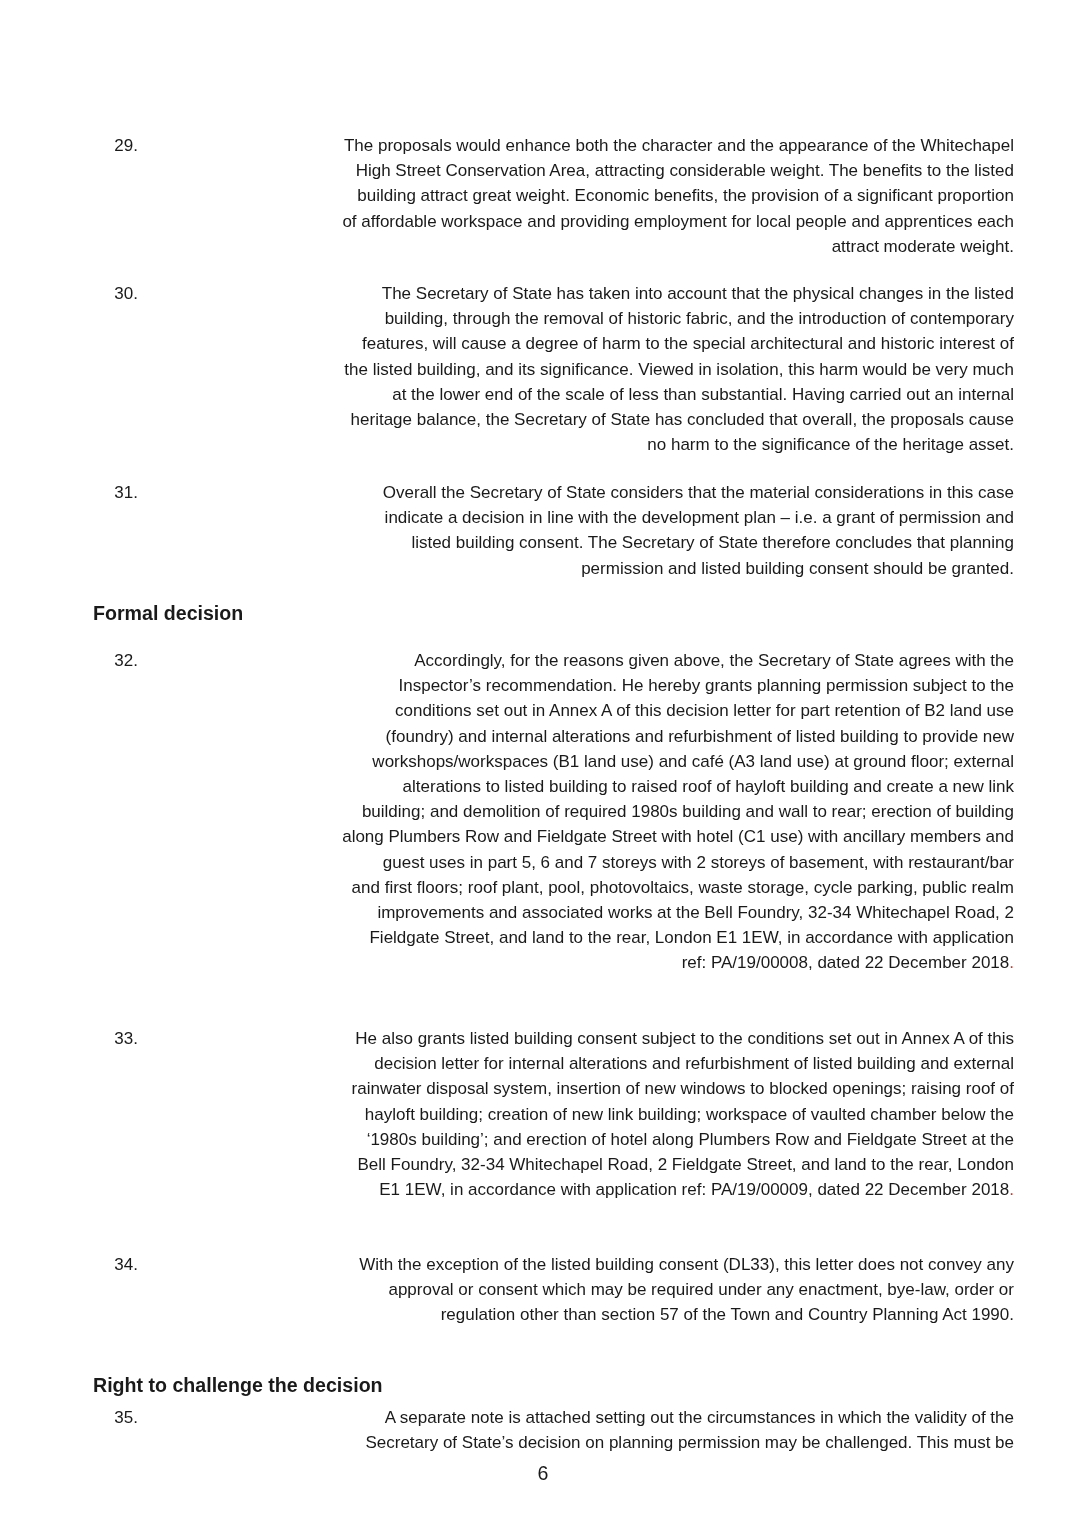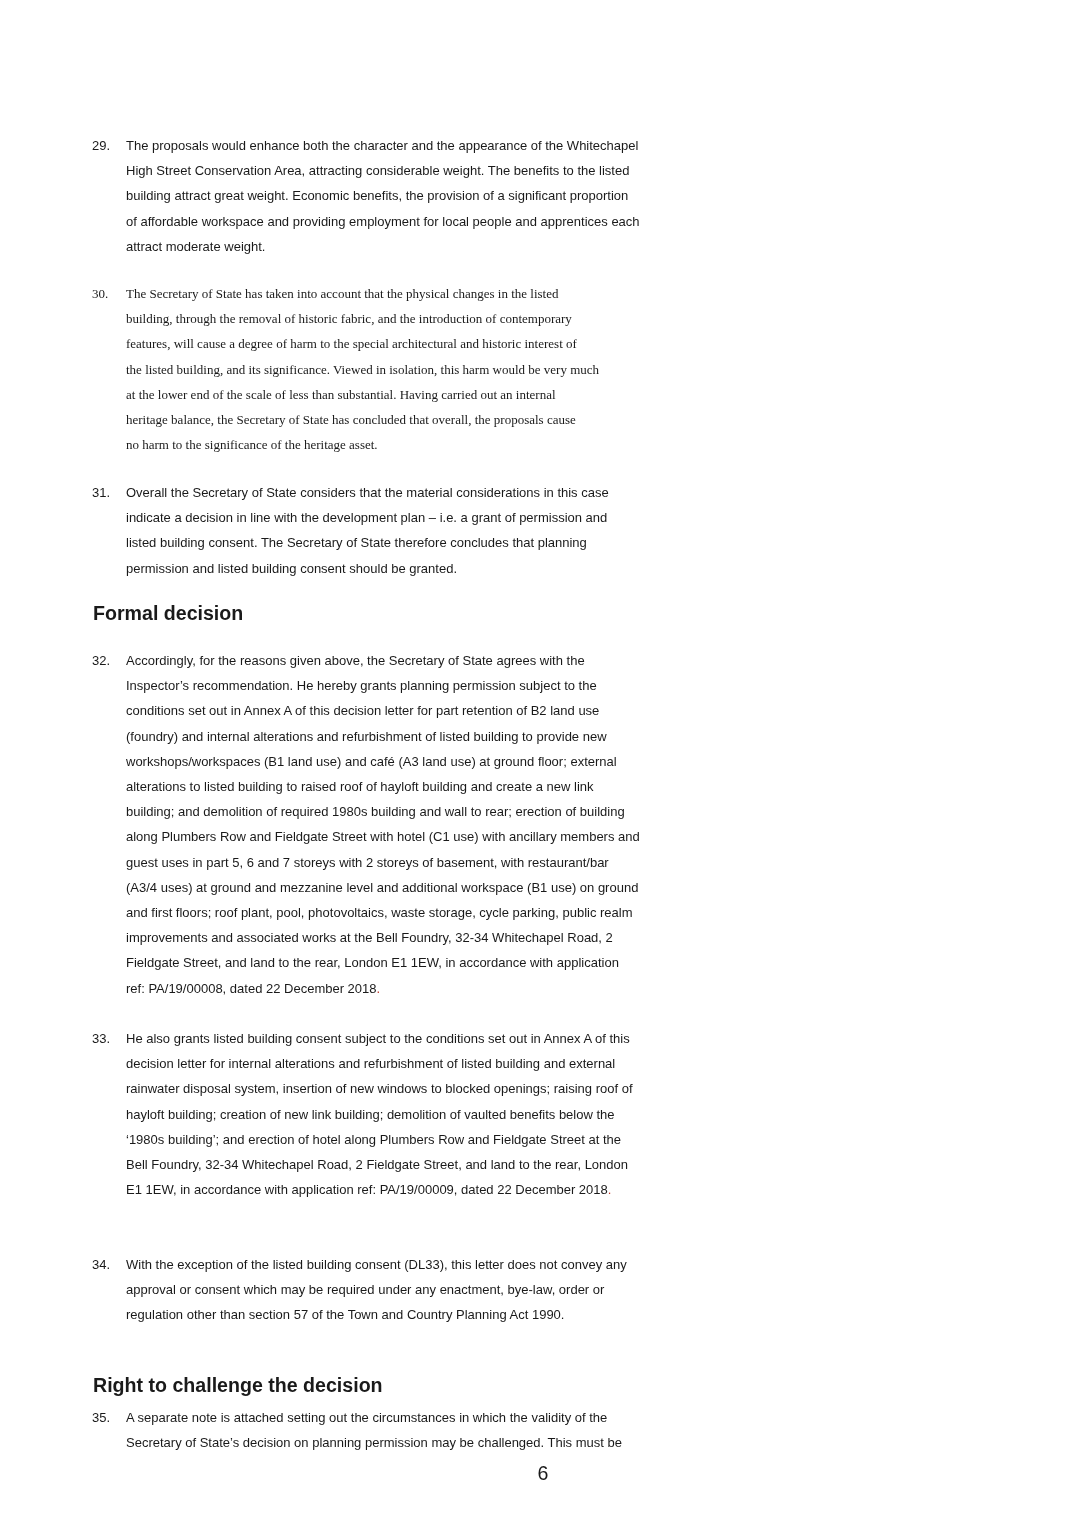--- a/index.html
+++ b/index.html
@@ -1,40 +1,40 @@
 <!DOCTYPE html>
 <html><head>
   <meta charset="utf-8">
   <style>
     html, body { margin: 0; padding: 0; background: #ffffff; }
     body { width: 1086px; height: 1536px; position: relative; overflow: hidden;
       font-family: "Liberation Sans", sans-serif; color: #1a1a1a; }
     .page { position: absolute; left: 0; top: 0; width: 1086px; height: 1536px; }
-    .para { position: absolute; left: 92px; width: 910px; font-size: 13px; line-height: 25.2px; }
+    .para { position: absolute; left: 104px; width: 910px; font-size: 17px; line-height: 25.2px; text-align: right; }
     .para .num { position: absolute; left: 0; top: 0; width: 34px; }
     .para .line { display: block; margin-left: 34px; white-space: nowrap; }
     .heading { position: absolute; left: 93px; font-size: 19.6px; font-weight: bold; line-height: 25px; }
     .red { color: #c0392b; }
     .pagenum { position: absolute; left: 0; width: 1086px; text-align: center; top: 1462px; font-size: 19.6px; }
   </style>
 </head>
 <body>
 
 <div class="page">
 
   <div class="para" style="top:133px;">
     <span class="num">29.</span>
     <span class="line">The proposals would enhance both the character and the appearance of the Whitechapel</span>
     <span class="line">High Street Conservation Area, attracting considerable weight.  The benefits to the listed</span>
     <span class="line">building attract great weight.  Economic benefits, the provision of a significant proportion</span>
     <span class="line">of affordable workspace and providing employment for local people and apprentices each</span>
     <span class="line">attract moderate weight.</span>
   </div>
 
-  <div class="para" style="top:281px;font-family:Liberation Serif, serif;">
+  <div class="para" style="top:281px;">
     <span class="num">30.</span>
     <span class="line">The Secretary of State has taken into account that the physical changes in the listed</span>
     <span class="line">building, through the removal of historic fabric, and the introduction of contemporary</span>
     <span class="line">features, will cause a degree of harm to the special architectural and historic interest of</span>
     <span class="line">the listed building, and its significance. Viewed in isolation, this harm would be very much</span>
     <span class="line">at the lower end of the scale of less than substantial. Having carried out an internal</span>
     <span class="line">heritage balance, the Secretary of State has concluded that overall, the proposals cause</span>
     <span class="line">no harm to the significance of the heritage asset.</span>
   </div>
 
@@ -52,33 +52,32 @@
     <span class="num">32.</span>
     <span class="line">Accordingly, for the reasons given above, the Secretary of State agrees with the</span>
     <span class="line">Inspector’s recommendation. He hereby grants planning permission subject to the</span>
     <span class="line">conditions set out in Annex A of this decision letter for part retention of B2 land use</span>
     <span class="line">(foundry) and internal alterations and refurbishment of listed building to provide new</span>
     <span class="line">workshops/workspaces (B1 land use) and café (A3 land use) at ground floor; external</span>
     <span class="line">alterations to listed building to raised roof of hayloft building and create a new link</span>
     <span class="line">building; and demolition of required 1980s building and wall to rear; erection of building</span>
     <span class="line">along Plumbers Row and Fieldgate Street with hotel (C1 use) with ancillary members and</span>
     <span class="line">guest uses in part 5, 6 and 7 storeys with 2 storeys of basement, with restaurant/bar</span>
-    <span class="line">(A3/4 uses) at ground and mezzanine level and additional workspace (B1 use) on ground</span>
     <span class="line">and first floors; roof plant, pool, photovoltaics, waste storage, cycle parking, public realm</span>
     <span class="line">improvements and associated works at the Bell Foundry, 32-34 Whitechapel Road, 2</span>
     <span class="line">Fieldgate Street, and land to the rear, London E1 1EW, in accordance with application</span>
     <span class="line"><span>ref: PA/19/00008, dated 22 December 2018</span><span class="red">.</span></span>
   </div>
 
   <div class="para" style="top:1026px;">
     <span class="num">33.</span>
     <span class="line">He also grants listed building consent subject to the conditions set out in Annex A of this</span>
     <span class="line">decision letter for internal alterations and refurbishment of listed building and external</span>
     <span class="line">rainwater disposal system, insertion of new windows to blocked openings; raising roof of</span>
-    <span class="line">hayloft building; creation of new link building; demolition of vaulted benefits below the</span>
+    <span class="line">hayloft building; creation of new link building; workspace of vaulted chamber below the</span>
     <span class="line">‘1980s building’; and erection of hotel along Plumbers Row and Fieldgate Street at the</span>
     <span class="line">Bell Foundry, 32-34 Whitechapel Road, 2 Fieldgate Street, and land to the rear, London</span>
     <span class="line"><span>E1 1EW, in accordance with application ref: PA/19/00009, dated 22 December 2018</span><span class="red">.</span></span>
   </div>
 
   <div class="para" style="top:1252px;">
     <span class="num">34.</span>
     <span class="line">With the exception of the listed building consent (DL33), this letter does not convey any</span>
     <span class="line">approval or consent which may be required under any enactment, bye-law, order or</span>
     <span class="line">regulation other than section 57 of the Town and Country Planning Act 1990.</span>

